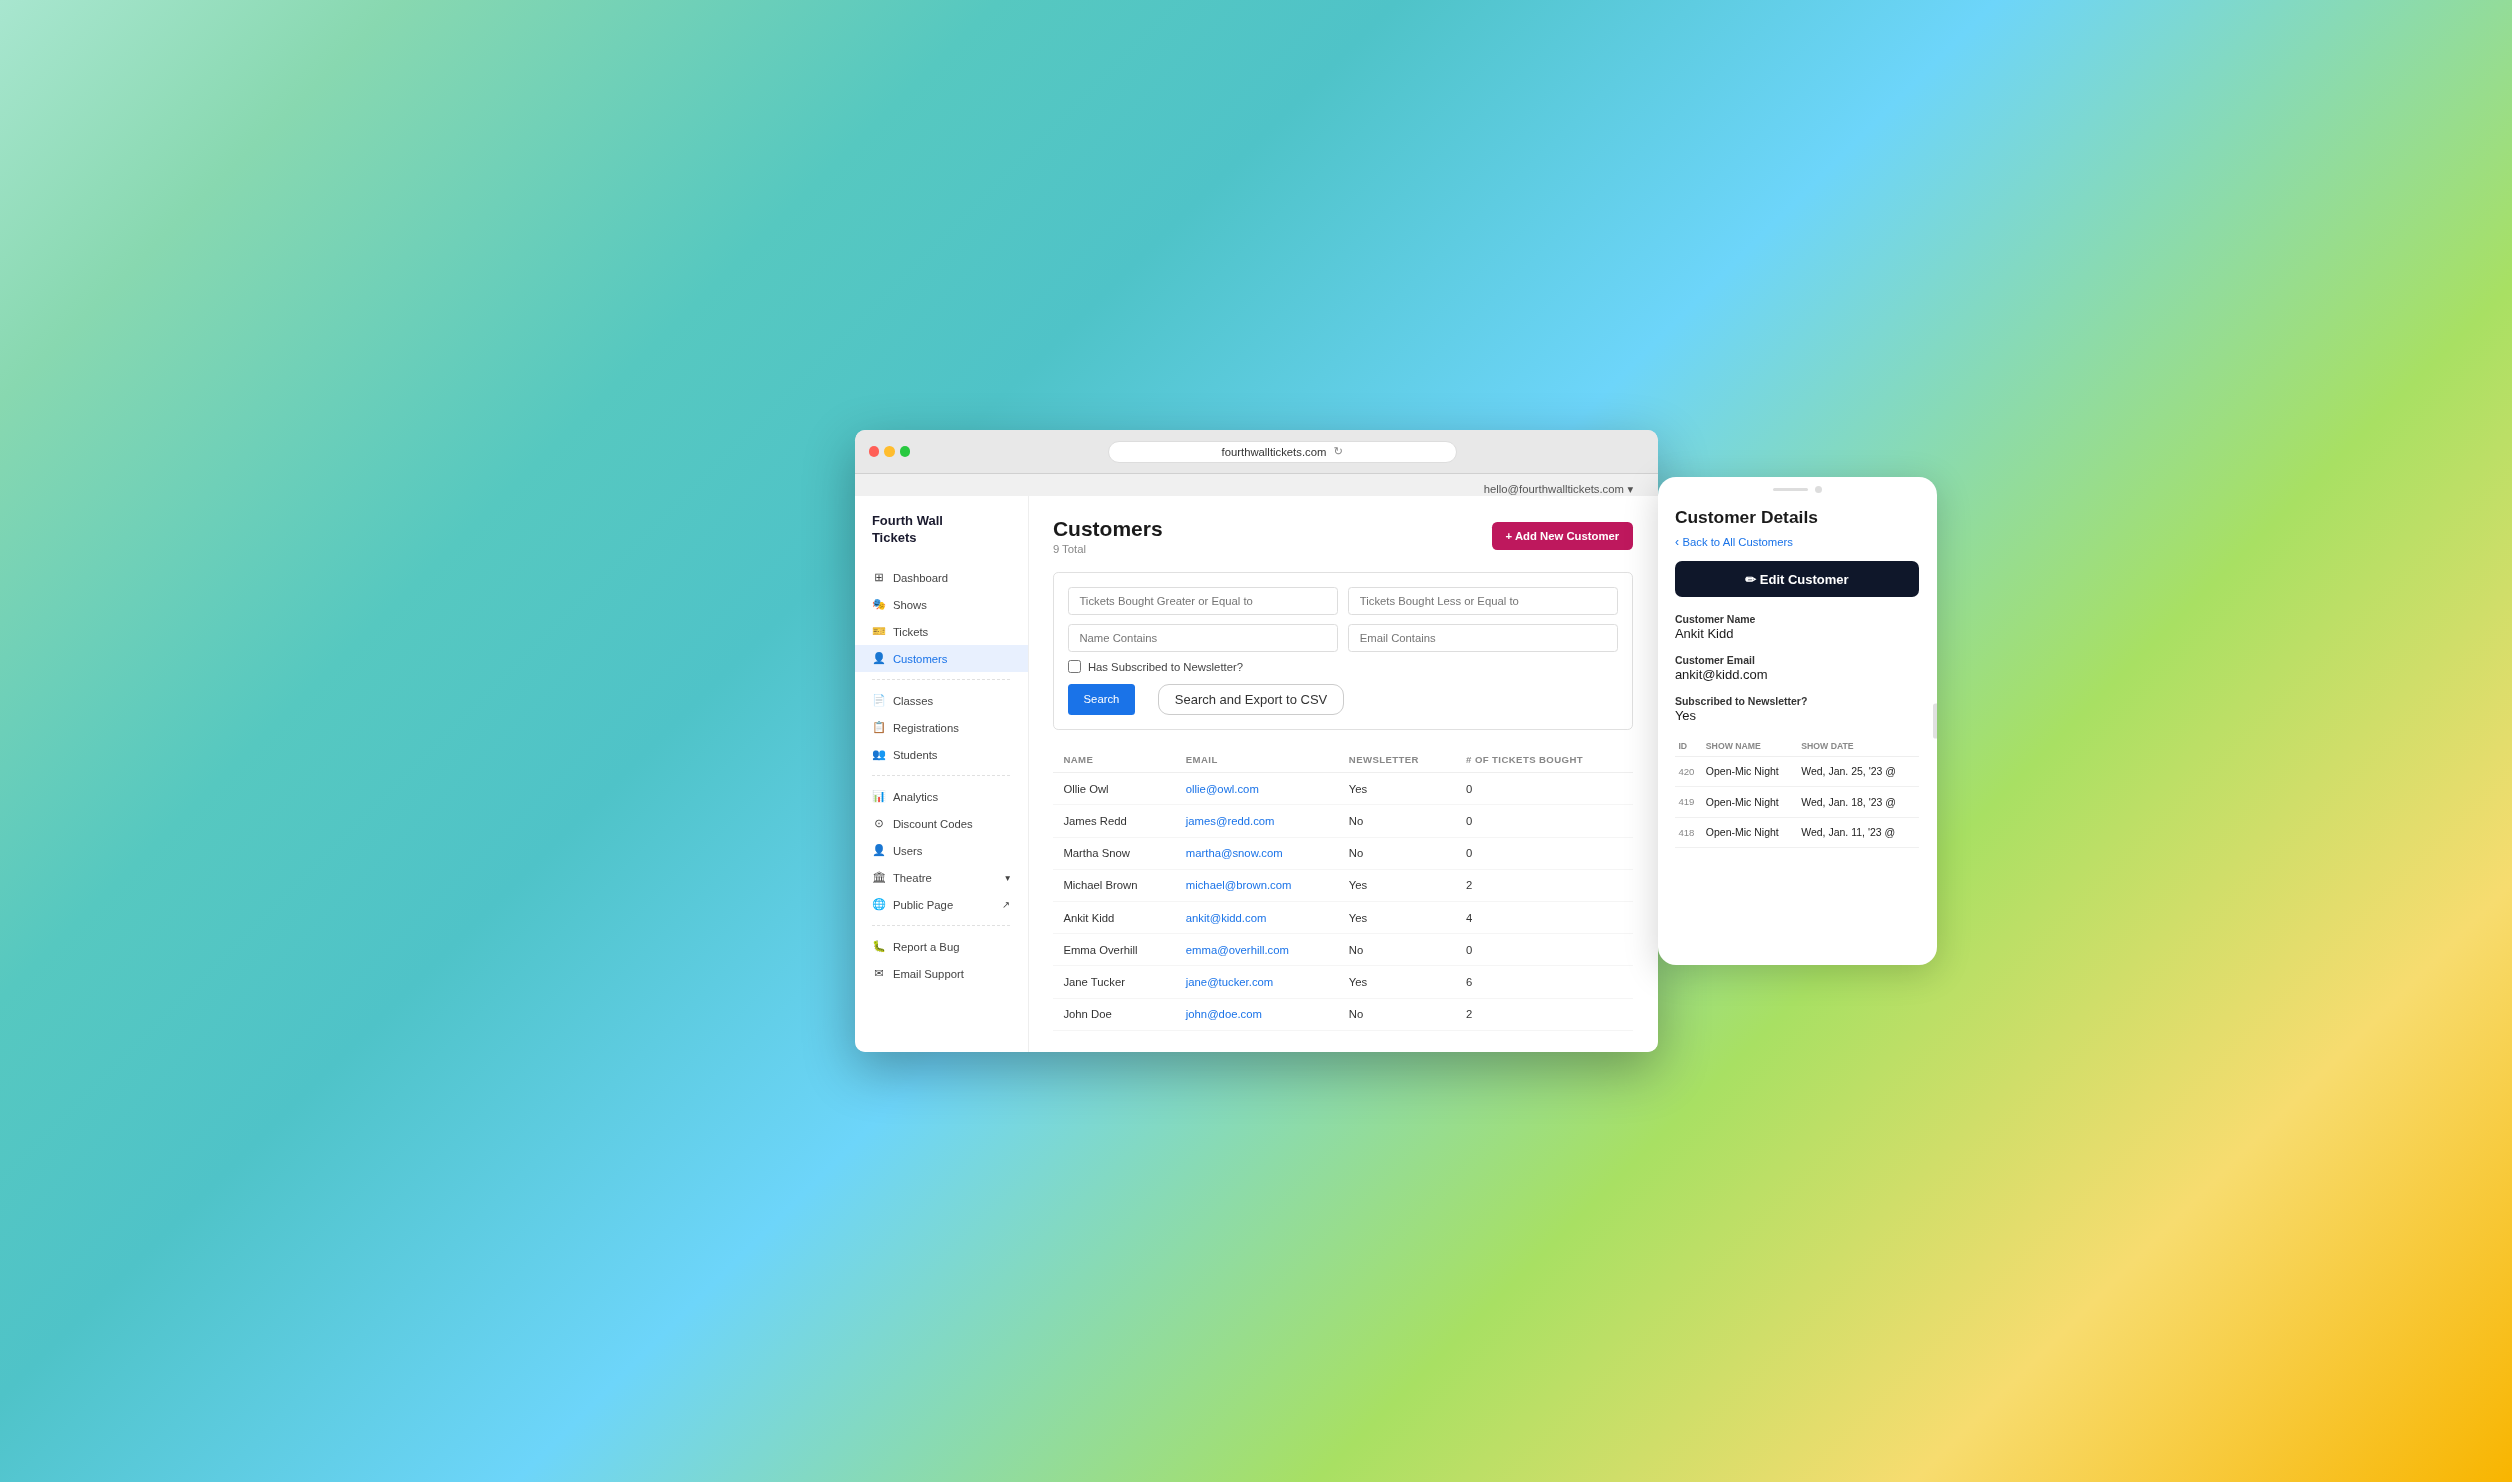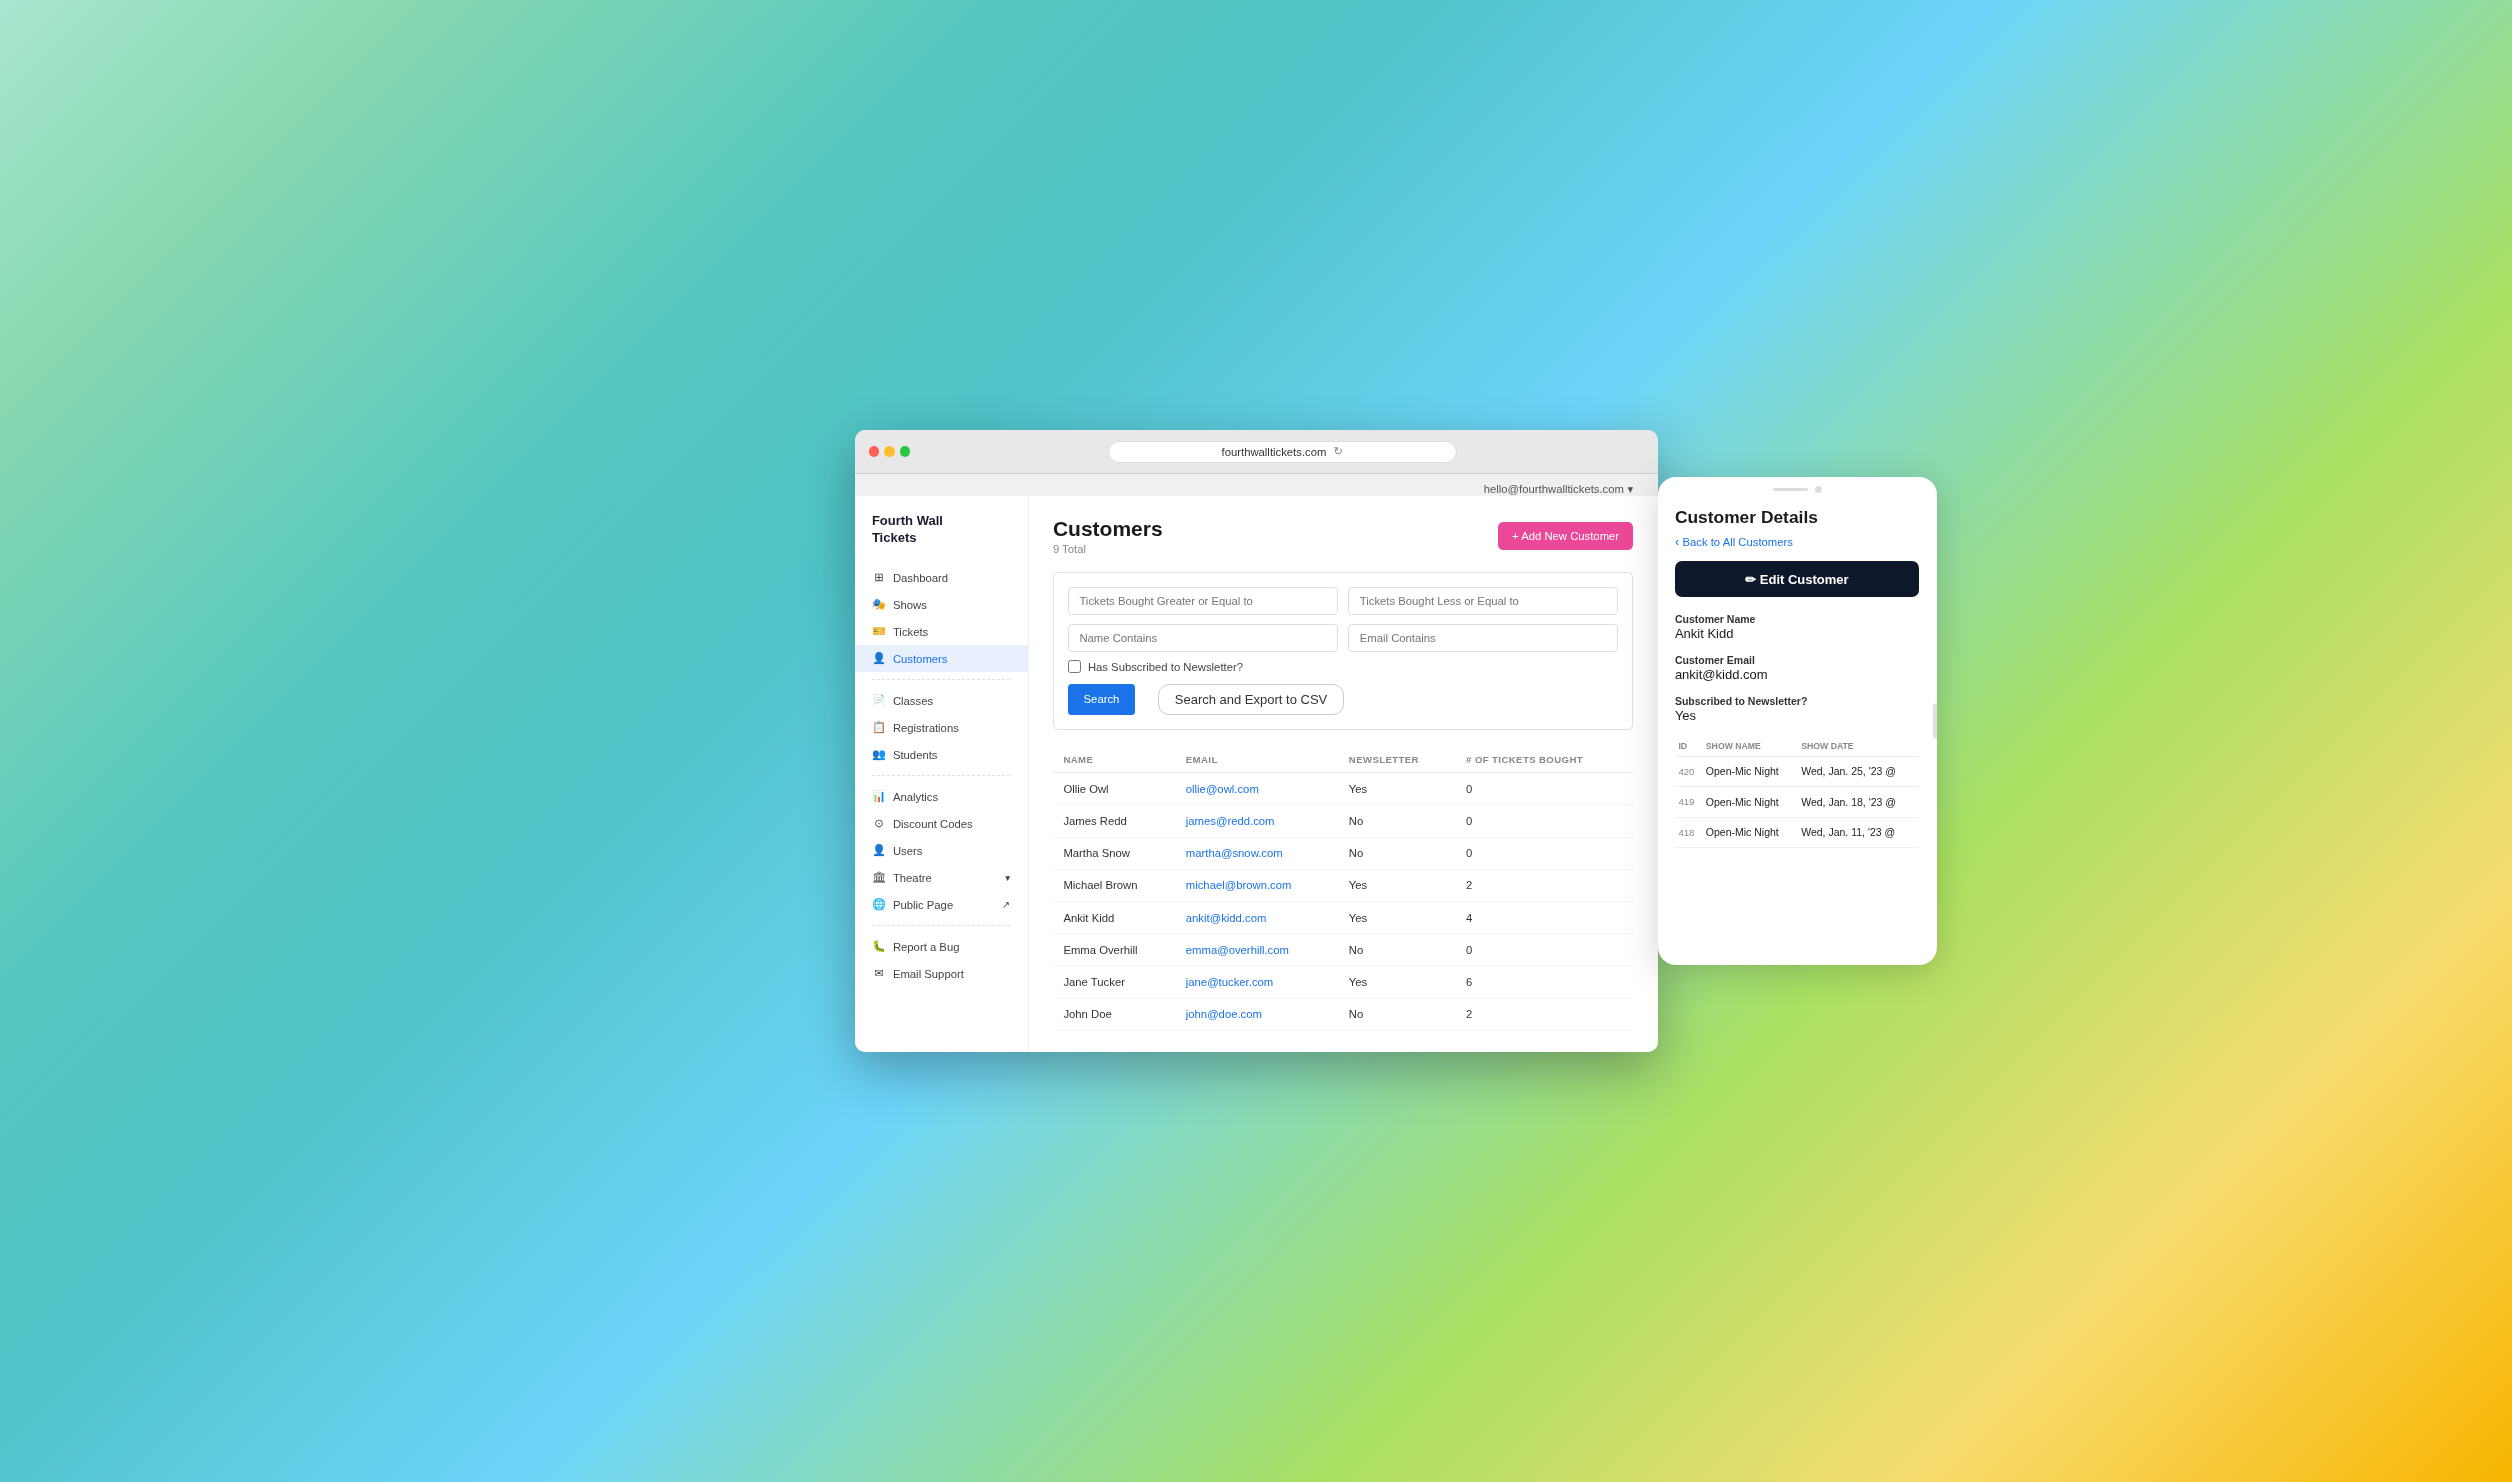--- a/index.html
+++ b/index.html
@@ -158,28 +158,28 @@
       color: #1a1a1a;
     }
 
     .page-title-block .subtitle {
       font-size: 11.3px;
       color: #888;
       margin-top: 1.7px;
     }
 
     .btn-primary {
-      background: #ec4899;
+      background: #be185d;
       color: white;
       border: none;
       border-radius: 5.2px;
       padding: 7.9px 14px;
       font-size: 11.3px;
       cursor: pointer;
-      font-weight: 400;
+      font-weight: 700;
     }
 
     
     .filters {
       border: 0.9px solid #e0e0e0;
       border-radius: 5.2px;
       padding: 14px;
       margin-bottom: 17.4px;
     }
 

